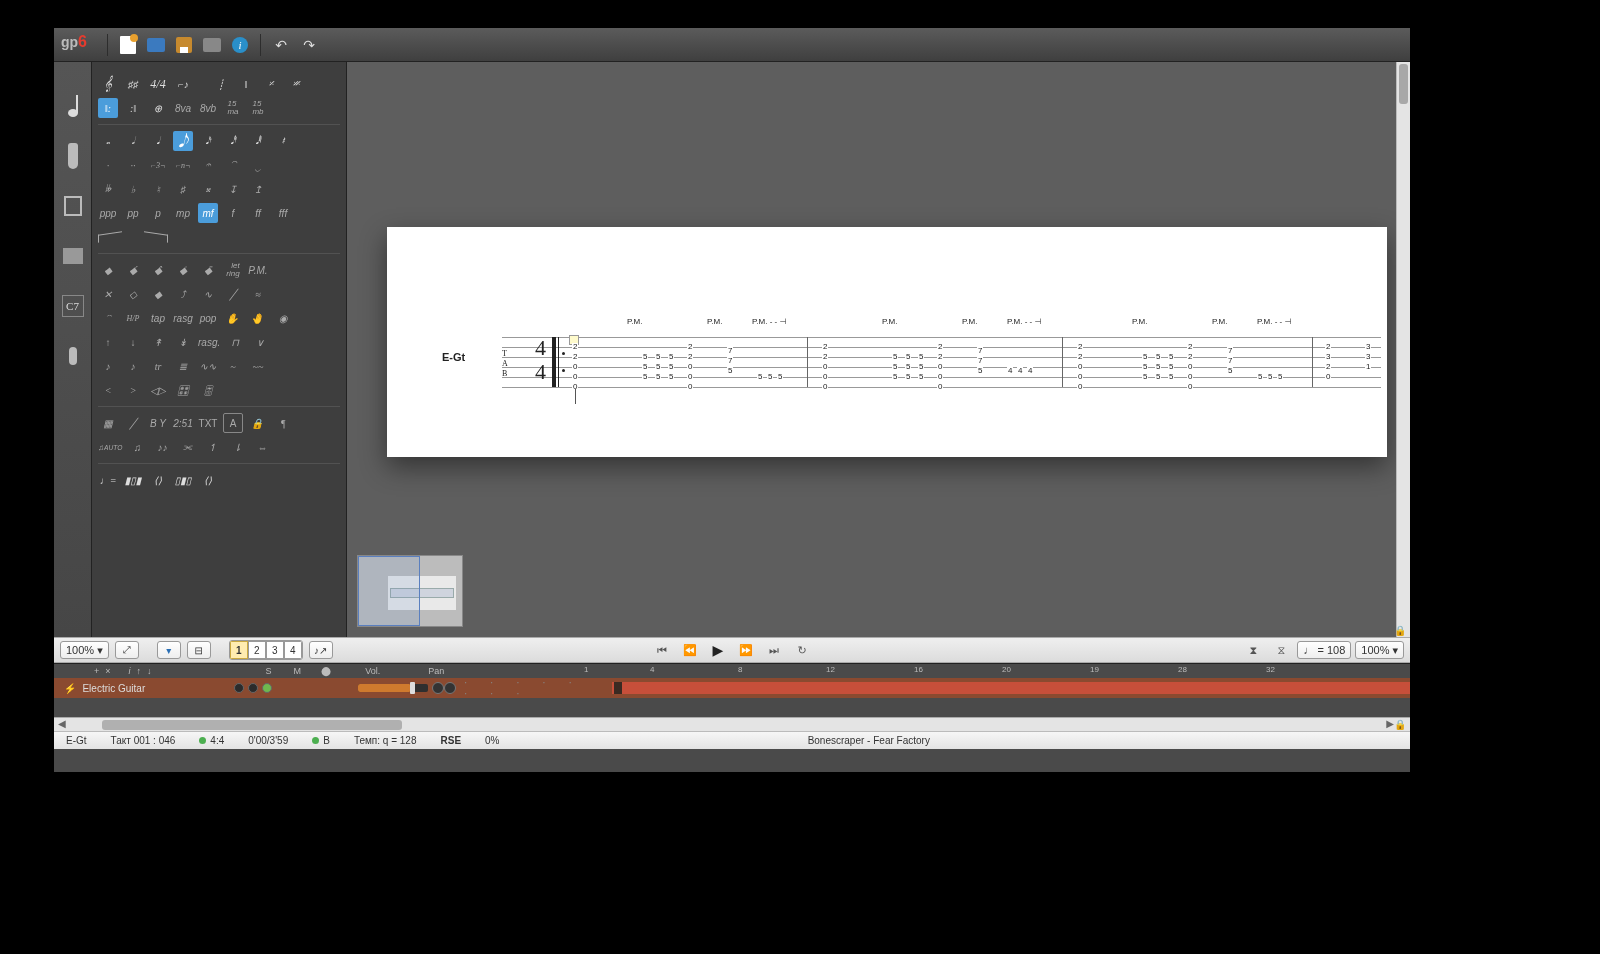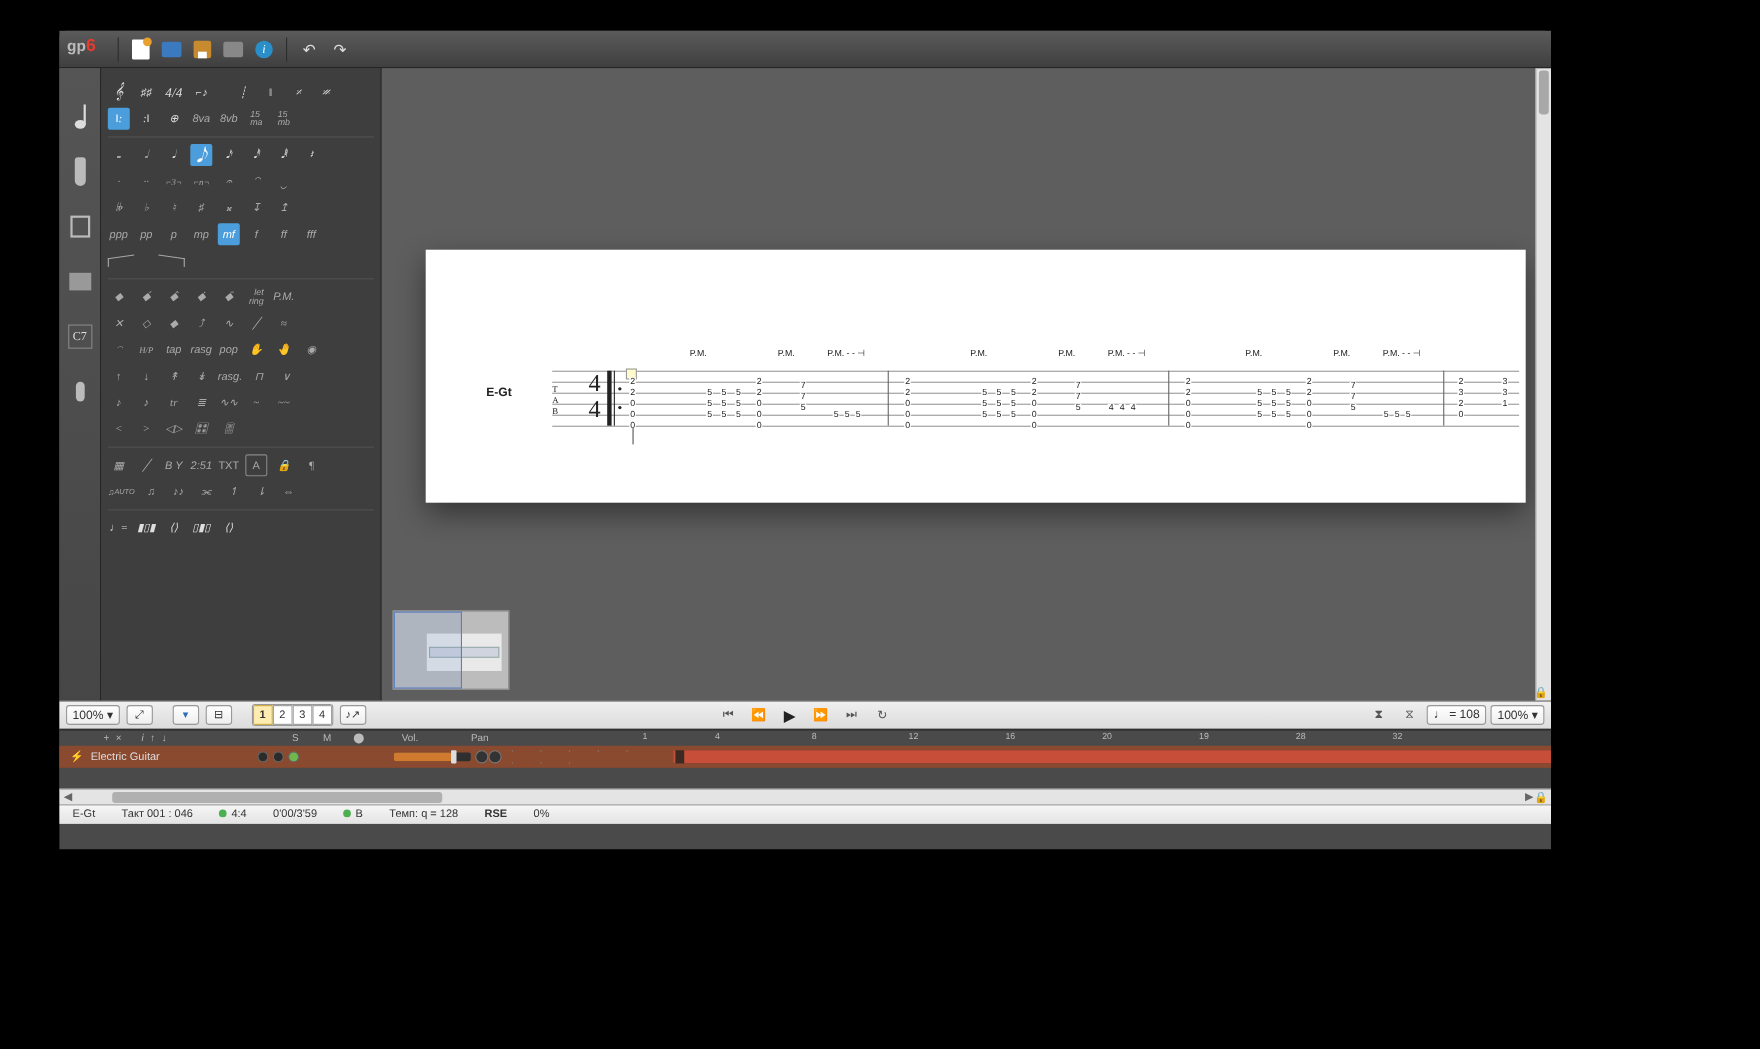--- a/index.html
+++ b/index.html
@@ -655,16 +655,17 @@
 
   <div class="status">
     <span>E-Gt</span>
     <span>Такт 001 : 046</span>
     <span><span class="dotg"></span><span>4:4</span></span>
     <span>0'00/3'59</span>
     <span><span class="dotg"></span><span>B</span></span>
     <span>Темп: q = 128</span>
     <span style="font-weight:bold;">RSE</span>
     <span>0%</span>
+    <span class="center">Bonescraper - Fear Factory</span>
     <span style="width:160px"></span>
   </div>
 
 </div>
 
 </body></html>

